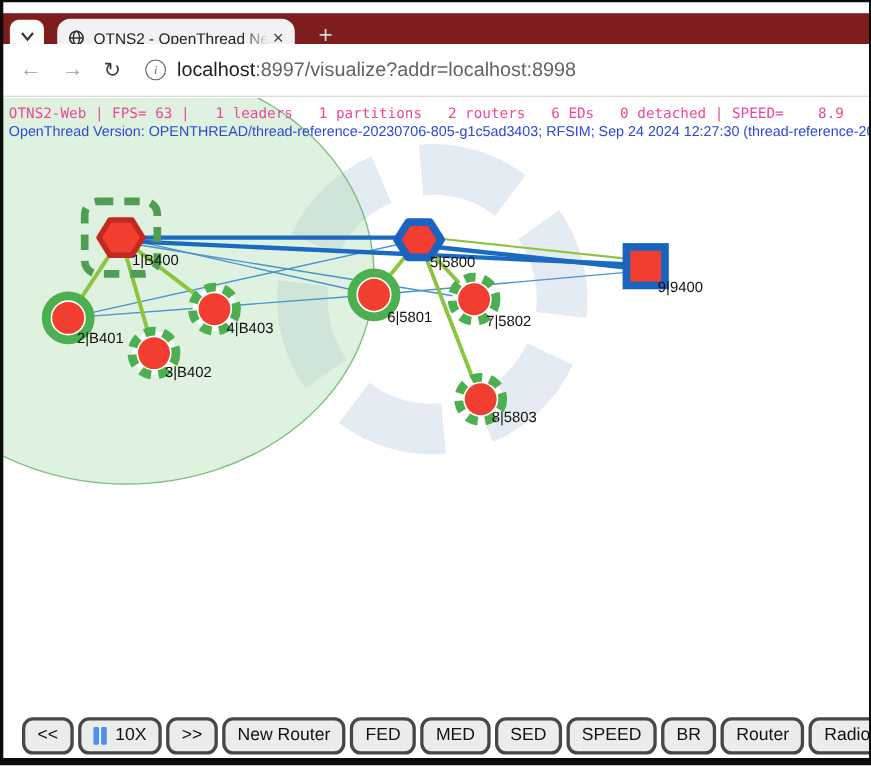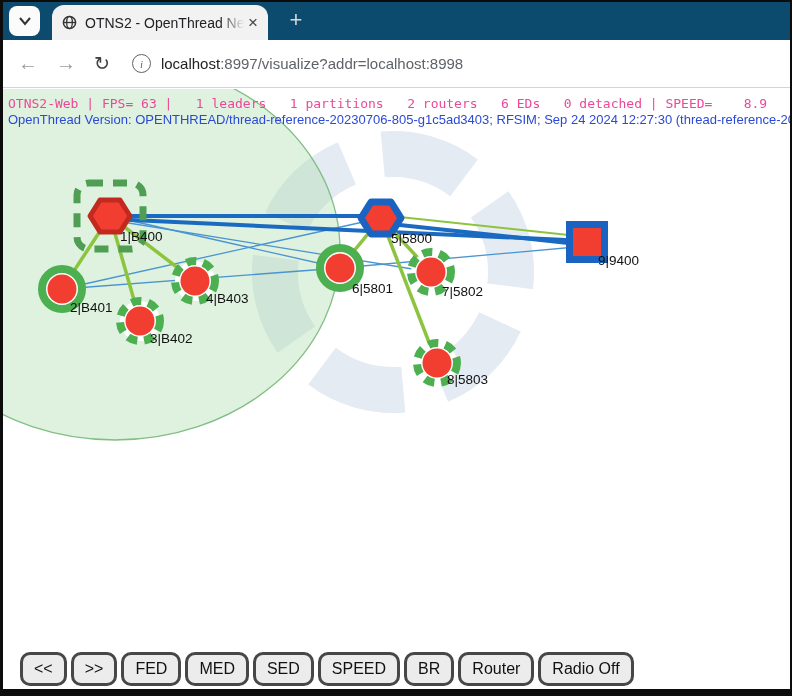--- a/index.html
+++ b/index.html
@@ -2,38 +2,38 @@
 <html><head>
 <meta charset="utf-8">
 <style>
   html,body{margin:0;padding:0;background:#fff;}
   body{width:792px;height:696px;position:relative;overflow:hidden;
        font-family:"Liberation Sans",sans-serif;}
   
   .frame{position:absolute;inset:0;border-left:3px solid #0c0c0c;border-right:2px solid #0c0c0c;
          border-top:2px solid #0c0c0c;border-bottom:7px solid #0c0c0c;pointer-events:none;z-index:60;}
   
-  .tabstrip{position:absolute;left:0;top:0;width:792px;height:52px;background:#0c4a6e;z-index:10;}
+  .tabstrip{position:absolute;left:0;top:12px;width:792px;height:52px;background:#7f1d1d;z-index:10;}
   .tab-chevron-btn{position:absolute;left:9px;top:6px;width:31px;height:30px;background:#fbfbfb;
          border-radius:8px;display:flex;align-items:center;justify-content:center;}
   .tab{position:absolute;left:52px;top:5px;width:216px;height:35px;background:#f3f2f2;
        border-radius:12px 12px 0 0;display:flex;align-items:center;padding:0 10px;box-sizing:border-box;}
   .tab-title{font-size:14px;color:#202124;white-space:nowrap;overflow:hidden;flex:1;
        -webkit-mask-image:linear-gradient(90deg,#000 85%,transparent);mask-image:linear-gradient(90deg,#000 85%,transparent);}
   .tab-close{font-size:17px;color:#444;margin-left:4px;line-height:1;}
   .newtab{position:absolute;left:282px;top:6px;width:28px;height:28px;color:#d8d8d8;font-size:22px;
        display:flex;align-items:center;justify-content:center;}
   .urlbar{position:absolute;left:0;top:40px;width:792px;height:48px;background:#ffffff;
        border-bottom:1px solid #d4d4d4;display:flex;align-items:center;z-index:10;box-sizing:border-box;}
   .nav-ic{font-size:20px;color:#9b9b9b;margin-left:18px;}
   .nav-reload{font-size:19px;color:#3c4043;margin-left:18px;}
   .info-ic{width:17px;height:17px;border:1.6px solid #5f6368;border-radius:50%;color:#5f6368;
        font-size:11px;display:flex;align-items:center;justify-content:center;margin-left:22px;
        font-family:"Liberation Serif",serif;font-style:italic;}
-  .url-text{font-size:15px;margin-left:10px;color:#5f6368;white-space:nowrap;}
+  .url-text{font-size:18px;margin-left:10px;color:#5f6368;white-space:nowrap;}
   .url-text b{color:#202124;font-weight:normal;}
   
   .canvas{position:absolute;left:0;top:89px;width:792px;height:607px;background:#fff;overflow:hidden;}
   svg.net{position:absolute;left:0;top:0;}
   .statuslines{position:absolute;left:8px;top:7px;right:0;z-index:5;pointer-events:none;}
   .status1{font-family:"DejaVu Sans Mono","Liberation Mono",monospace;font-weight:normal;
        font-size:13px;color:#ec4899;white-space:pre;overflow:hidden;}
   .status2{font-size:13px;color:#2a49d6;white-space:pre;overflow:hidden;margin-top:1px;}
   
   .toolbar{position:absolute;left:20px;right:0;bottom:10px;display:flex;gap:4px;z-index:20;}
@@ -127,21 +127,31 @@
     <div class="status1">OTNS2-Web | FPS= 63 |   1 leaders   1 partitions   2 routers   6 EDs   0 detached | SPEED=    8.9</div>
     <div class="status2">OpenThread Version: OPENTHREAD/thread-reference-20230706-805-g1c5ad3403; RFSIM; Sep 24 2024 12:27:30 (thread-reference-20230706-805-g1c5ad3403)</div>
   </div>
 </div>
 
 <div class="toolbar" id="toolbar">
     <div class="tb-btn">
       <span>&lt;&lt;</span>
     </div>
     <div class="tb-btn">
+      <span class="pausewrap">
+        <span class="pausebar"></span>
+        <span class="pausebar"></span>
+      </span>
+      <span>10X</span>
+    </div>
+    <div class="tb-btn">
       <span>&gt;&gt;</span>
+    </div>
+    <div class="tb-btn">
+      <span>New Router</span>
     </div>
     <div class="tb-btn">
       <span>FED</span>
     </div>
     <div class="tb-btn">
       <span>MED</span>
     </div>
     <div class="tb-btn">
       <span>SED</span>
     </div>

